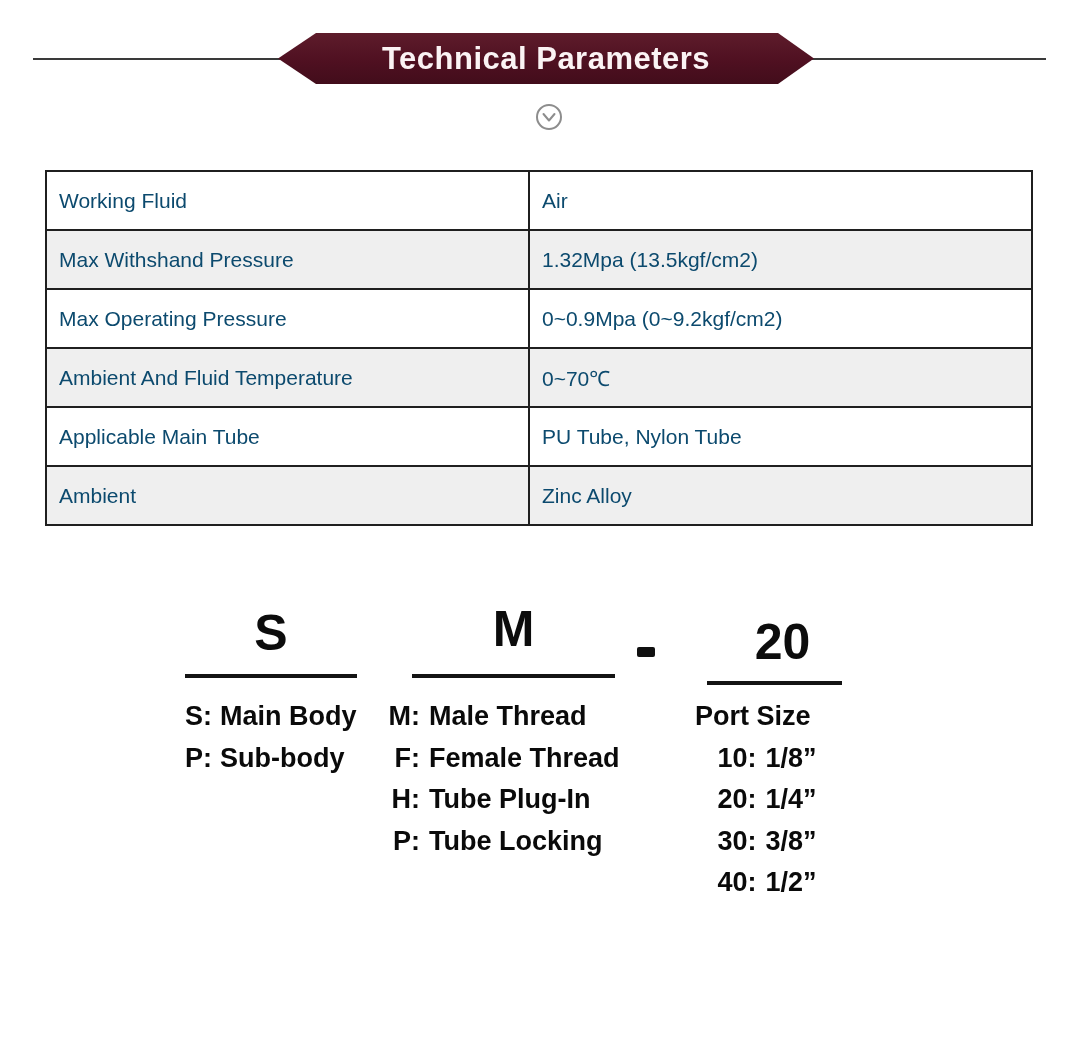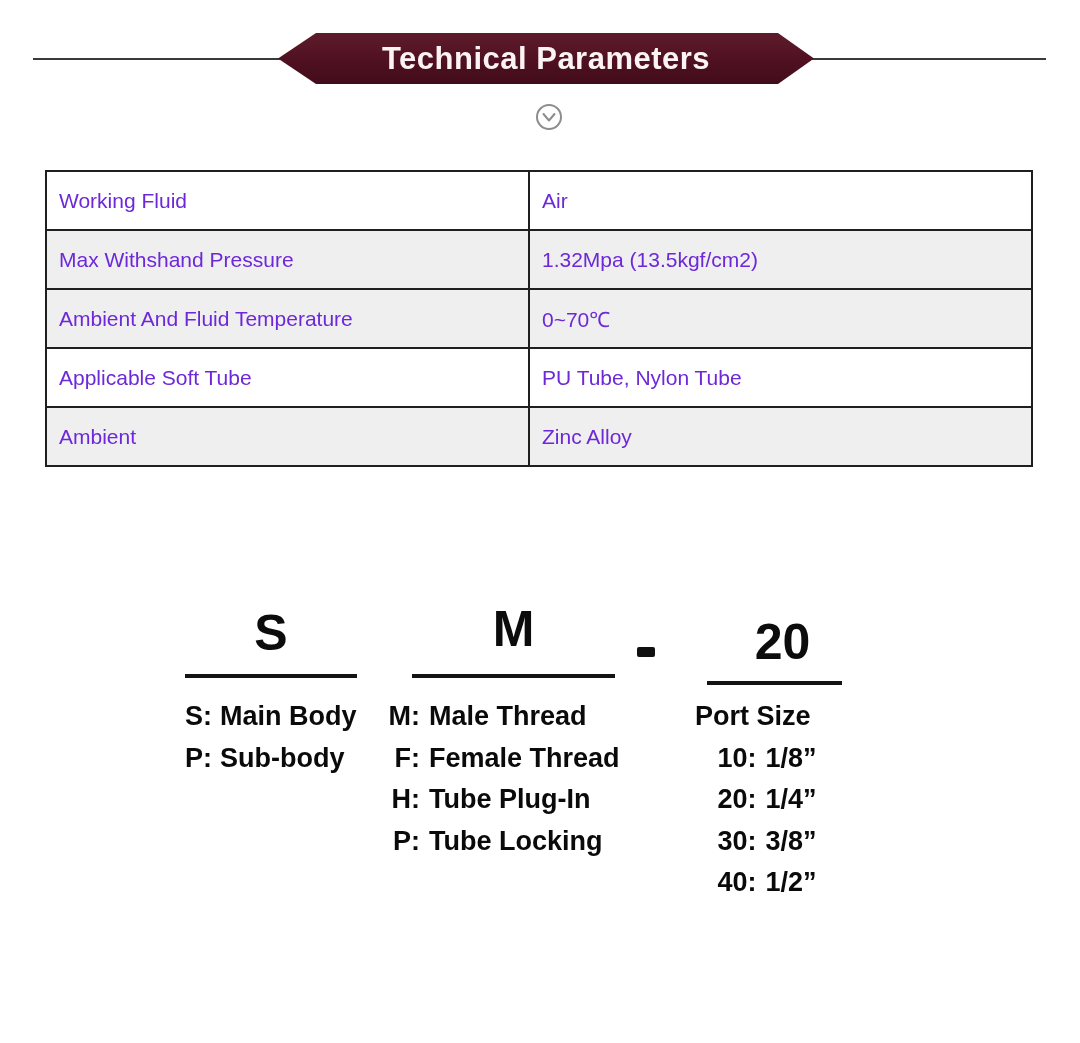--- a/index.html
+++ b/index.html
@@ -37,21 +37,21 @@
   
   table.spec-table {
     position:absolute; left:45px; top:170px;
     width:986px; border-collapse:collapse;
     table-layout:fixed;
   }
   .spec-table td {
     border:2px solid #1f1f1f;
     height:57px;
     padding:0 8px 0 12px;
-    font-size:21px; color:#6d28d9;
+    font-size:21px; color:#0c4a6e;
     vertical-align:middle;
     background:#ffffff;
   }
   .spec-table tr.alt td { background:#efefef;margin-top:16px; }
   .spec-table col.c1 { width:483px; }
   .spec-table col.c2 { width:503px; }
 
   
   .code {
     position:absolute;
@@ -117,26 +117,30 @@
       </colgroup>
     <tbody>
       <tr>
         <td>Working Fluid</td>
         <td>Air</td>
       </tr>
       <tr class="alt">
         <td>Max Withshand Pressure</td>
         <td>1.32Mpa (13.5kgf/cm2)</td>
       </tr>
+      <tr>
+        <td>Max Operating Pressure</td>
+        <td>0~0.9Mpa (0~9.2kgf/cm2)</td>
+      </tr>
       <tr class="alt">
         <td>Ambient And Fluid Temperature</td>
         <td>0~70℃</td>
       </tr>
       <tr>
-        <td>Applicable Soft Tube</td>
+        <td>Applicable Main Tube</td>
         <td>PU Tube, Nylon Tube</td>
       </tr>
       <tr class="alt">
         <td>Ambient</td>
         <td>Zinc Alloy</td>
       </tr>
     </tbody>
   </table>
 
   <div>

